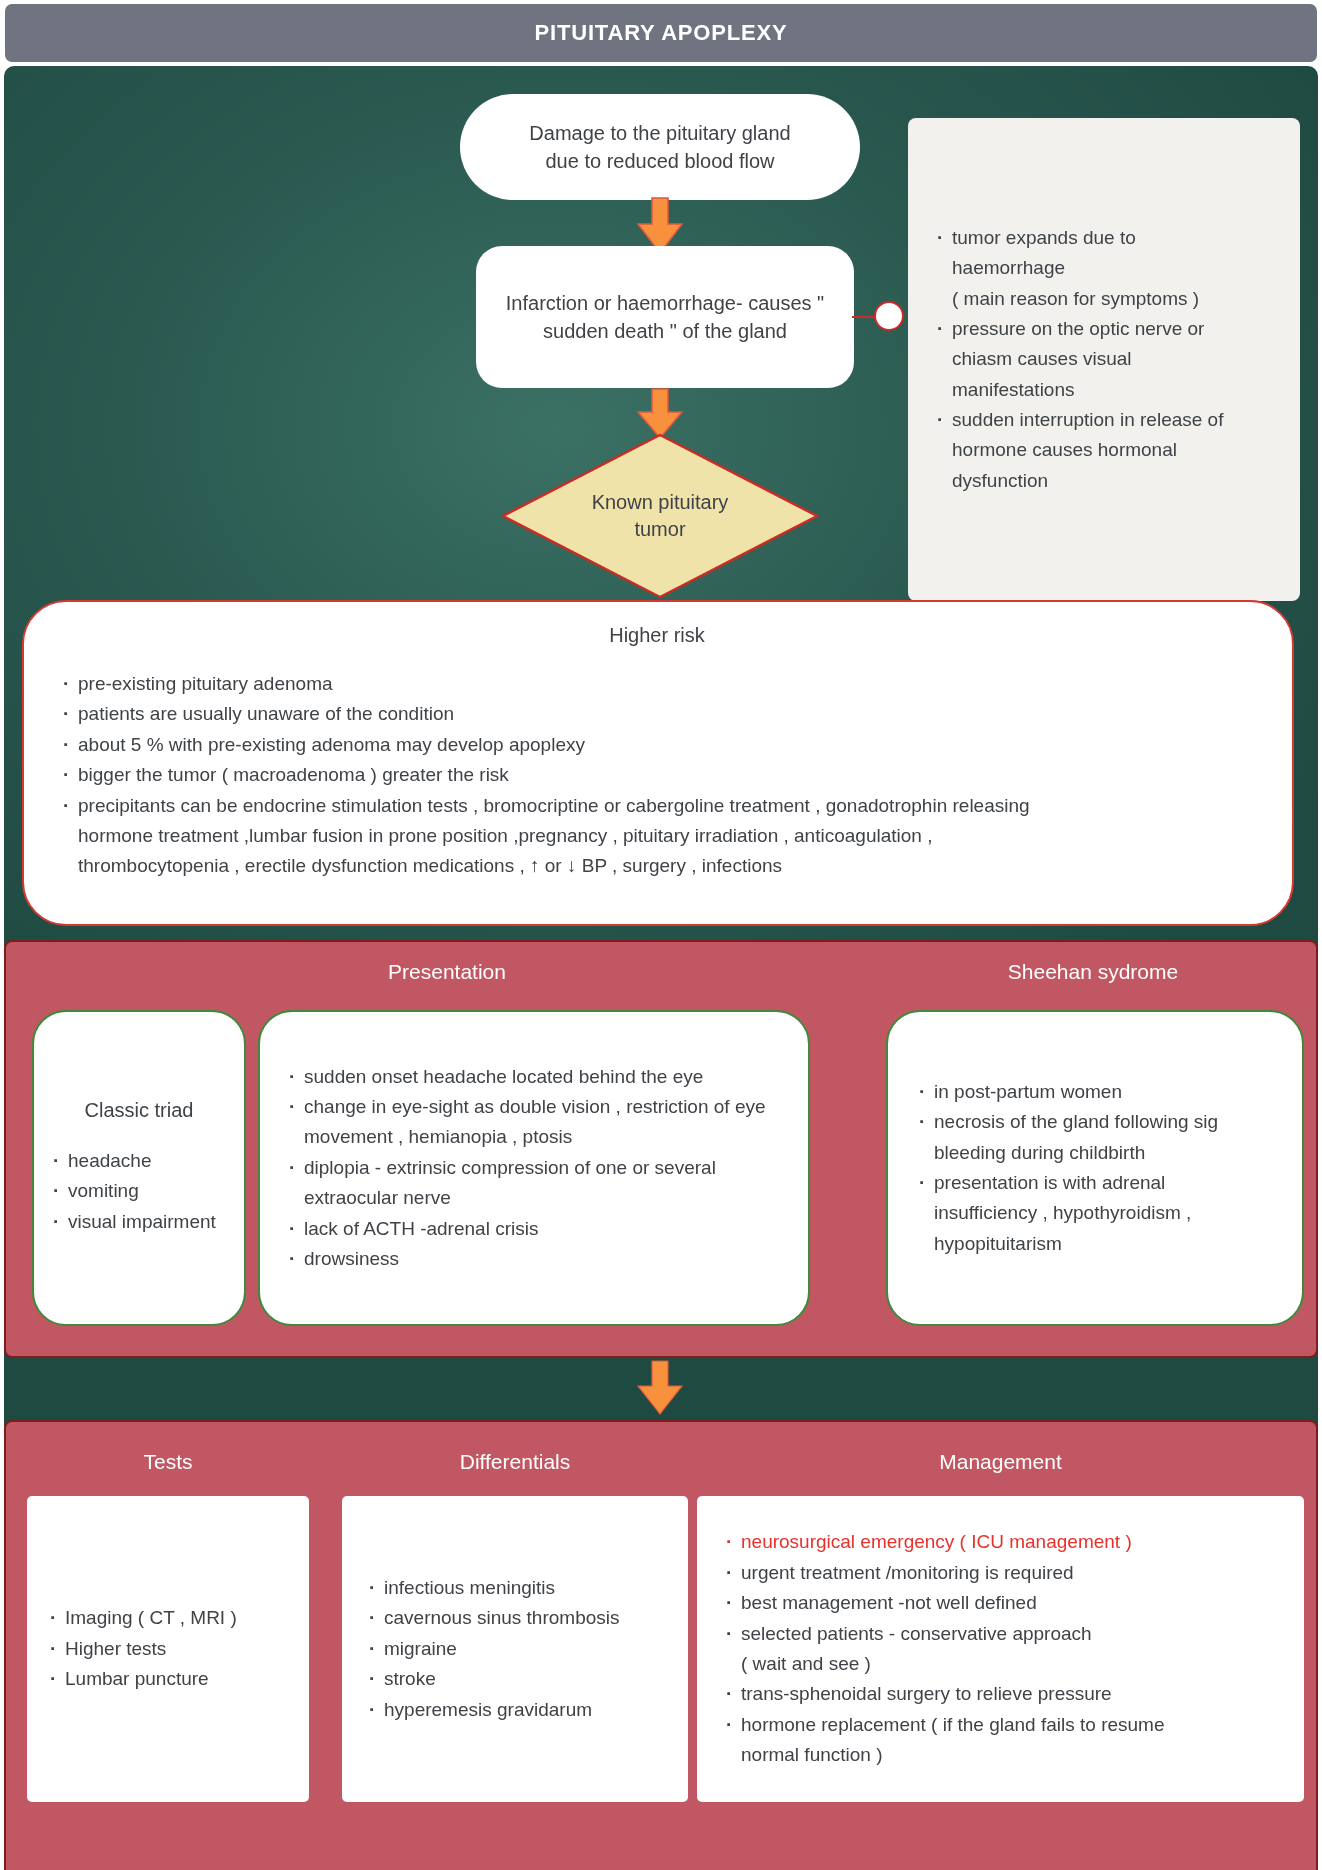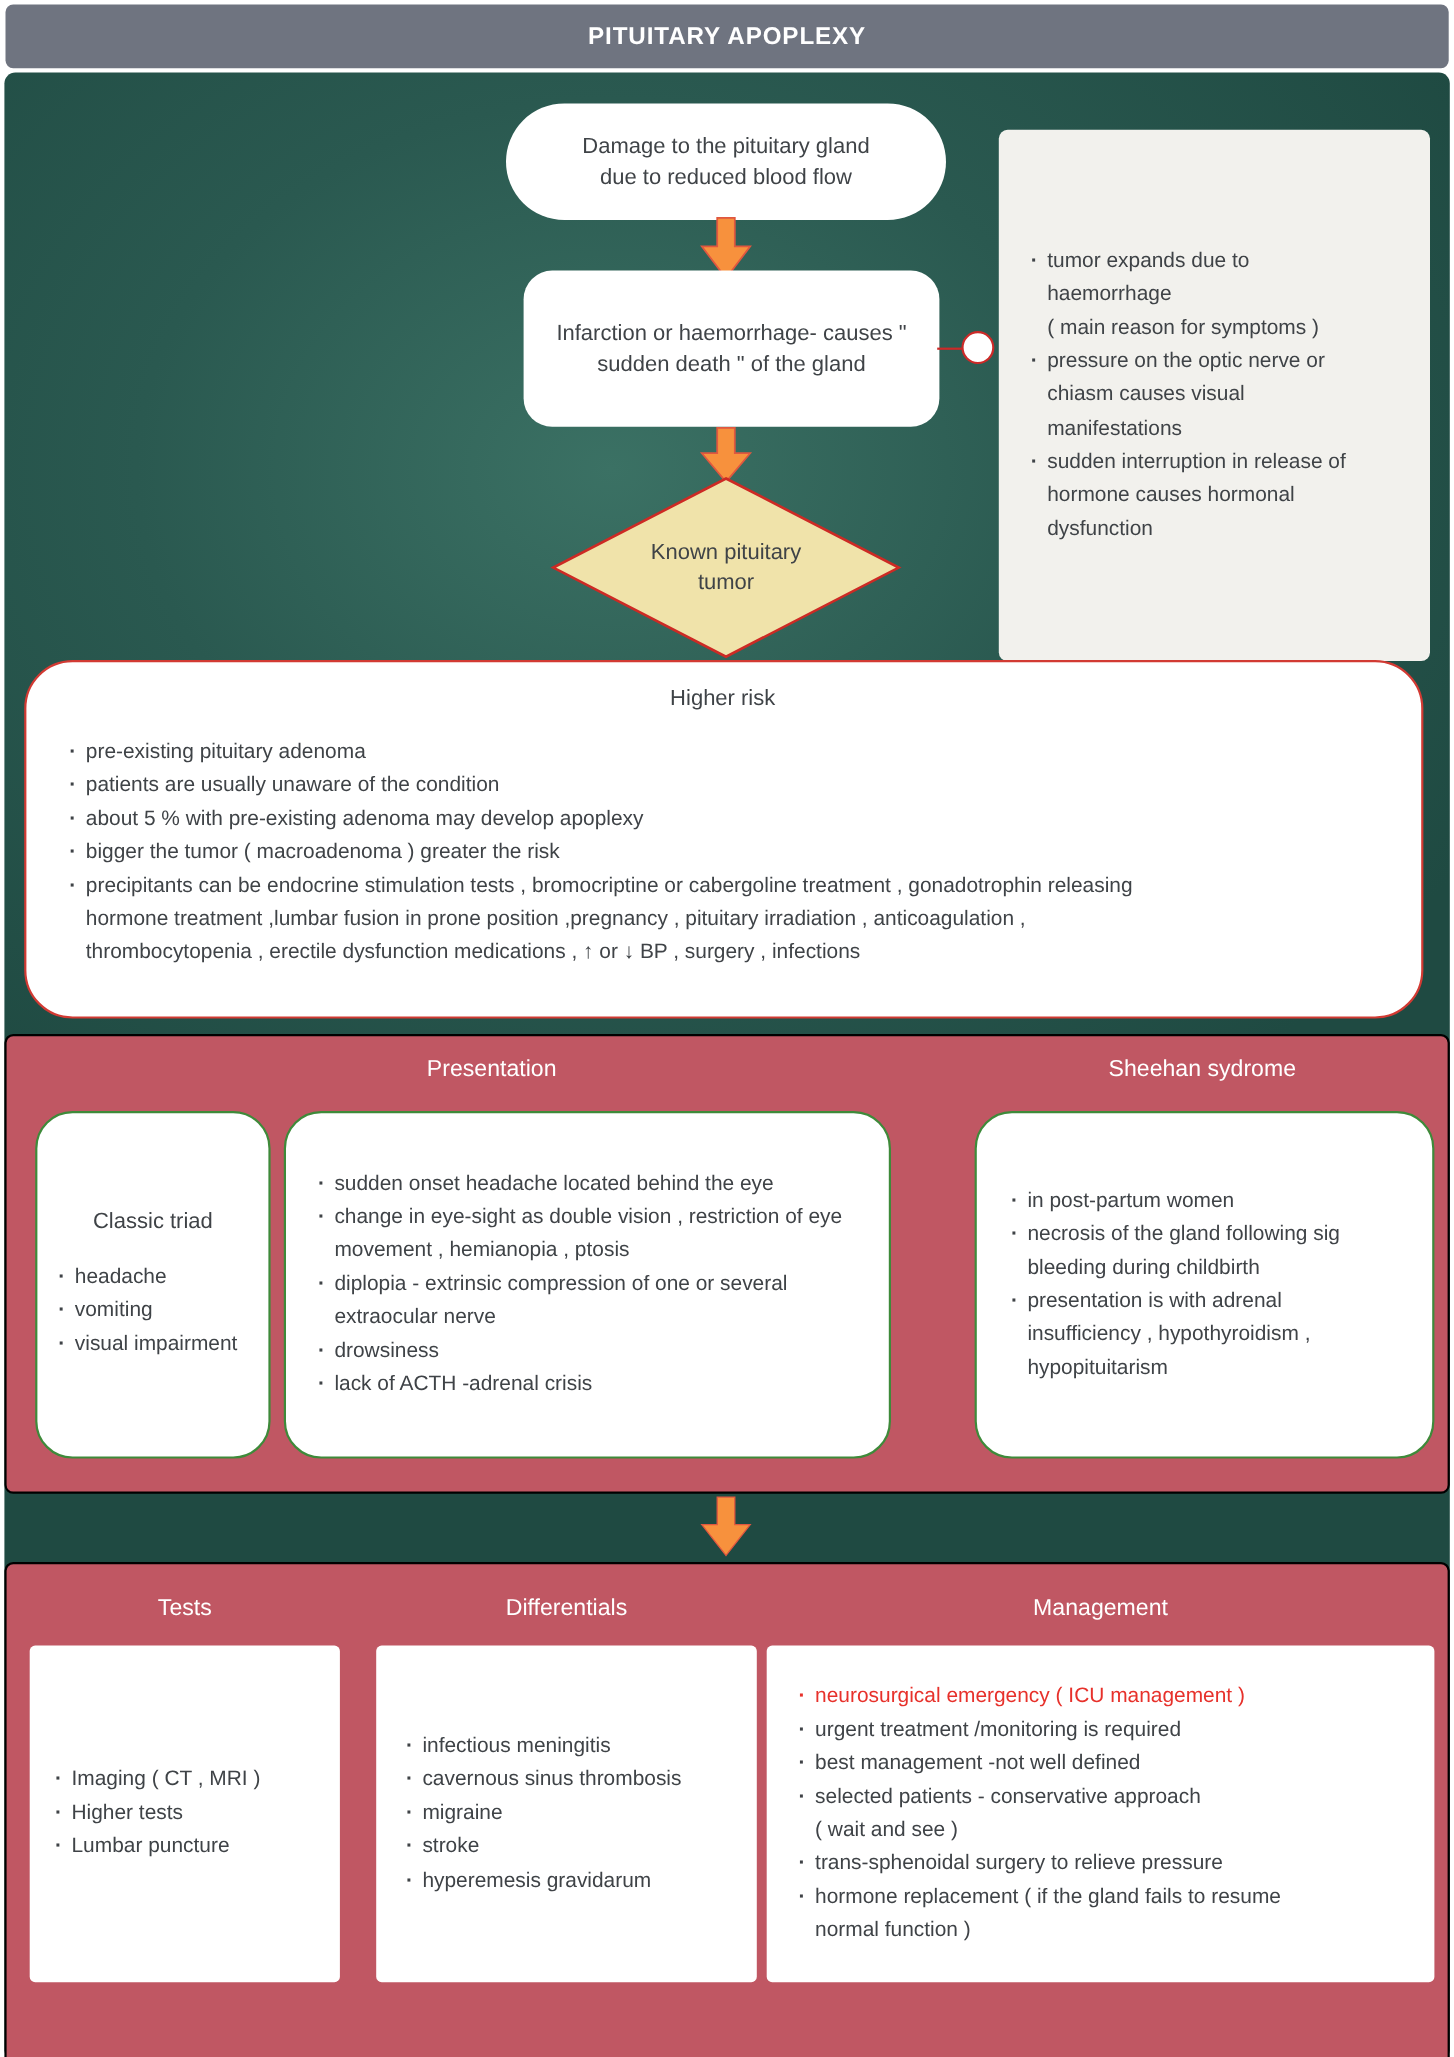--- a/index.html
+++ b/index.html
@@ -34,21 +34,21 @@
   
   .dwrap{position:absolute;left:500px;top:432px;width:320px;height:168px;}
   .dwrap .dlabel{position:absolute;inset:0;display:flex;align-items:center;justify-content:center;
                  text-align:center;white-space:pre-line;font-size:20px;line-height:1.35;}
   
   .higher{position:absolute;left:22px;top:600px;width:1272px;height:326px;background:#ffffff;
           border:2px solid #d23a33;border-radius:44px;box-sizing:border-box;
           padding:22px 36px 0 34px;}
   .higher .htitle{text-align:center;font-size:20px;margin-bottom:22px;}
   
-  .redsec{position:absolute;background:#c05763;border:2px solid #000000;border-radius:8px;box-sizing:border-box;}
+  .redsec{position:absolute;background:#c05763;border:2px solid #7f1d1d;border-radius:8px;box-sizing:border-box;}
   .sec1{left:4px;top:940px;width:1314px;height:418px;}
   .sec2{left:4px;top:1420px;width:1314px;height:483px;}
   .sechead{position:absolute;color:#ffffff;font-size:21px;text-align:center;}
   
   .gbox{position:absolute;background:#ffffff;border:2px solid #3e8a3a;border-radius:34px;
         box-sizing:border-box;display:flex;flex-direction:column;justify-content:center;}
   .sbox{position:absolute;background:#ffffff;border-radius:5px;box-sizing:border-box;
         display:flex;flex-direction:column;justify-content:center;}
   
   .bi{position:relative;padding-left:20px;white-space:pre-line;font-size:19px;line-height:1.6;}
@@ -126,22 +126,22 @@
       <div class="bi">vomiting</div>
       <div class="bi">visual impairment</div>
     </div>
 
     <div class="gbox" style="left:252px;top:68px;width:552px;height:316px;padding:0 24px;">
       <div class="bi">sudden onset headache located behind the eye</div>
       <div class="bi">change in eye-sight as double vision , restriction of eye
 movement , hemianopia , ptosis</div>
       <div class="bi">diplopia - extrinsic compression of one or several
 extraocular nerve</div>
+      <div class="bi">lack of ACTH -adrenal crisis</div>
       <div class="bi">drowsiness</div>
-      <div class="bi">lack of ACTH -adrenal crisis</div>
     </div>
 
     <div class="gbox" style="left:880px;top:68px;width:418px;height:316px;padding:0 26px;">
       <div class="bi">in post-partum women</div>
       <div class="bi">necrosis of the gland following sig
 bleeding during childbirth</div>
       <div class="bi">presentation is with adrenal
 insufficiency , hypothyroidism ,
 hypopituitarism</div>
     </div>

